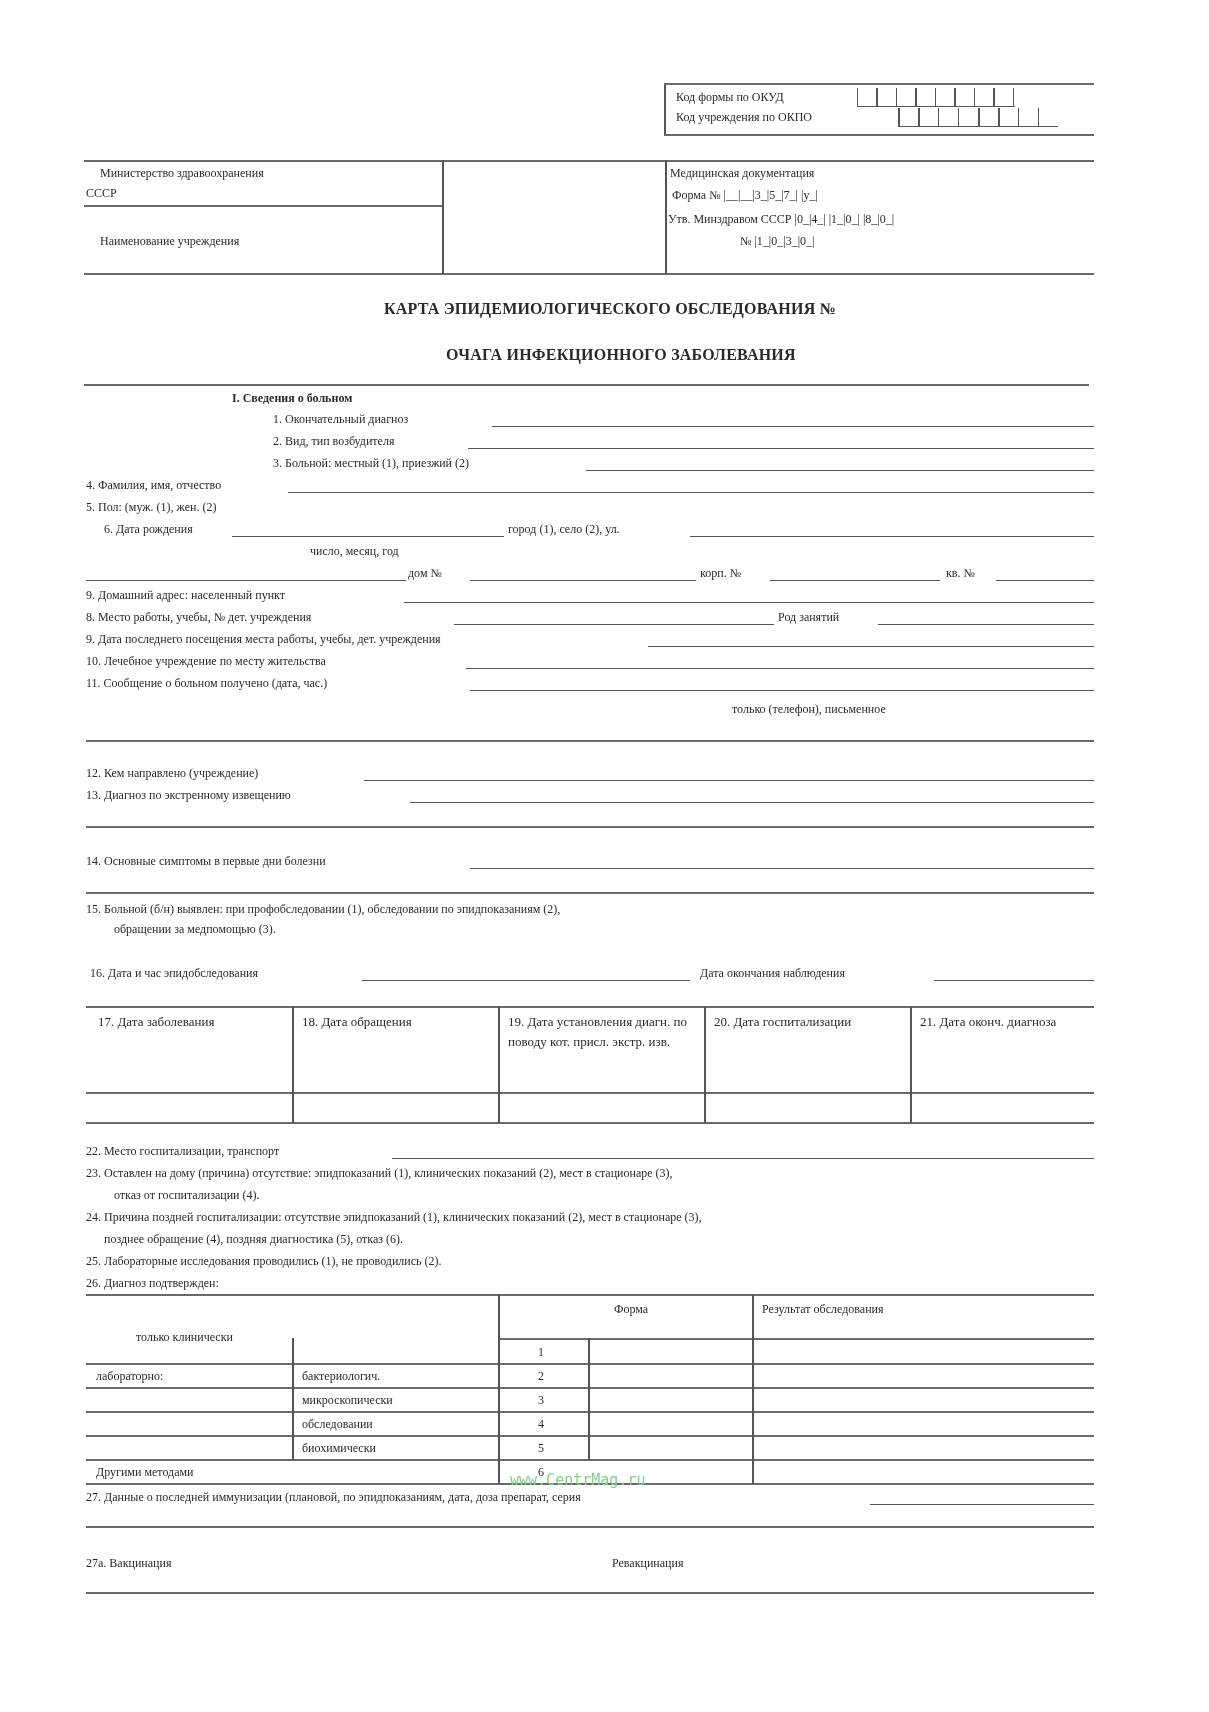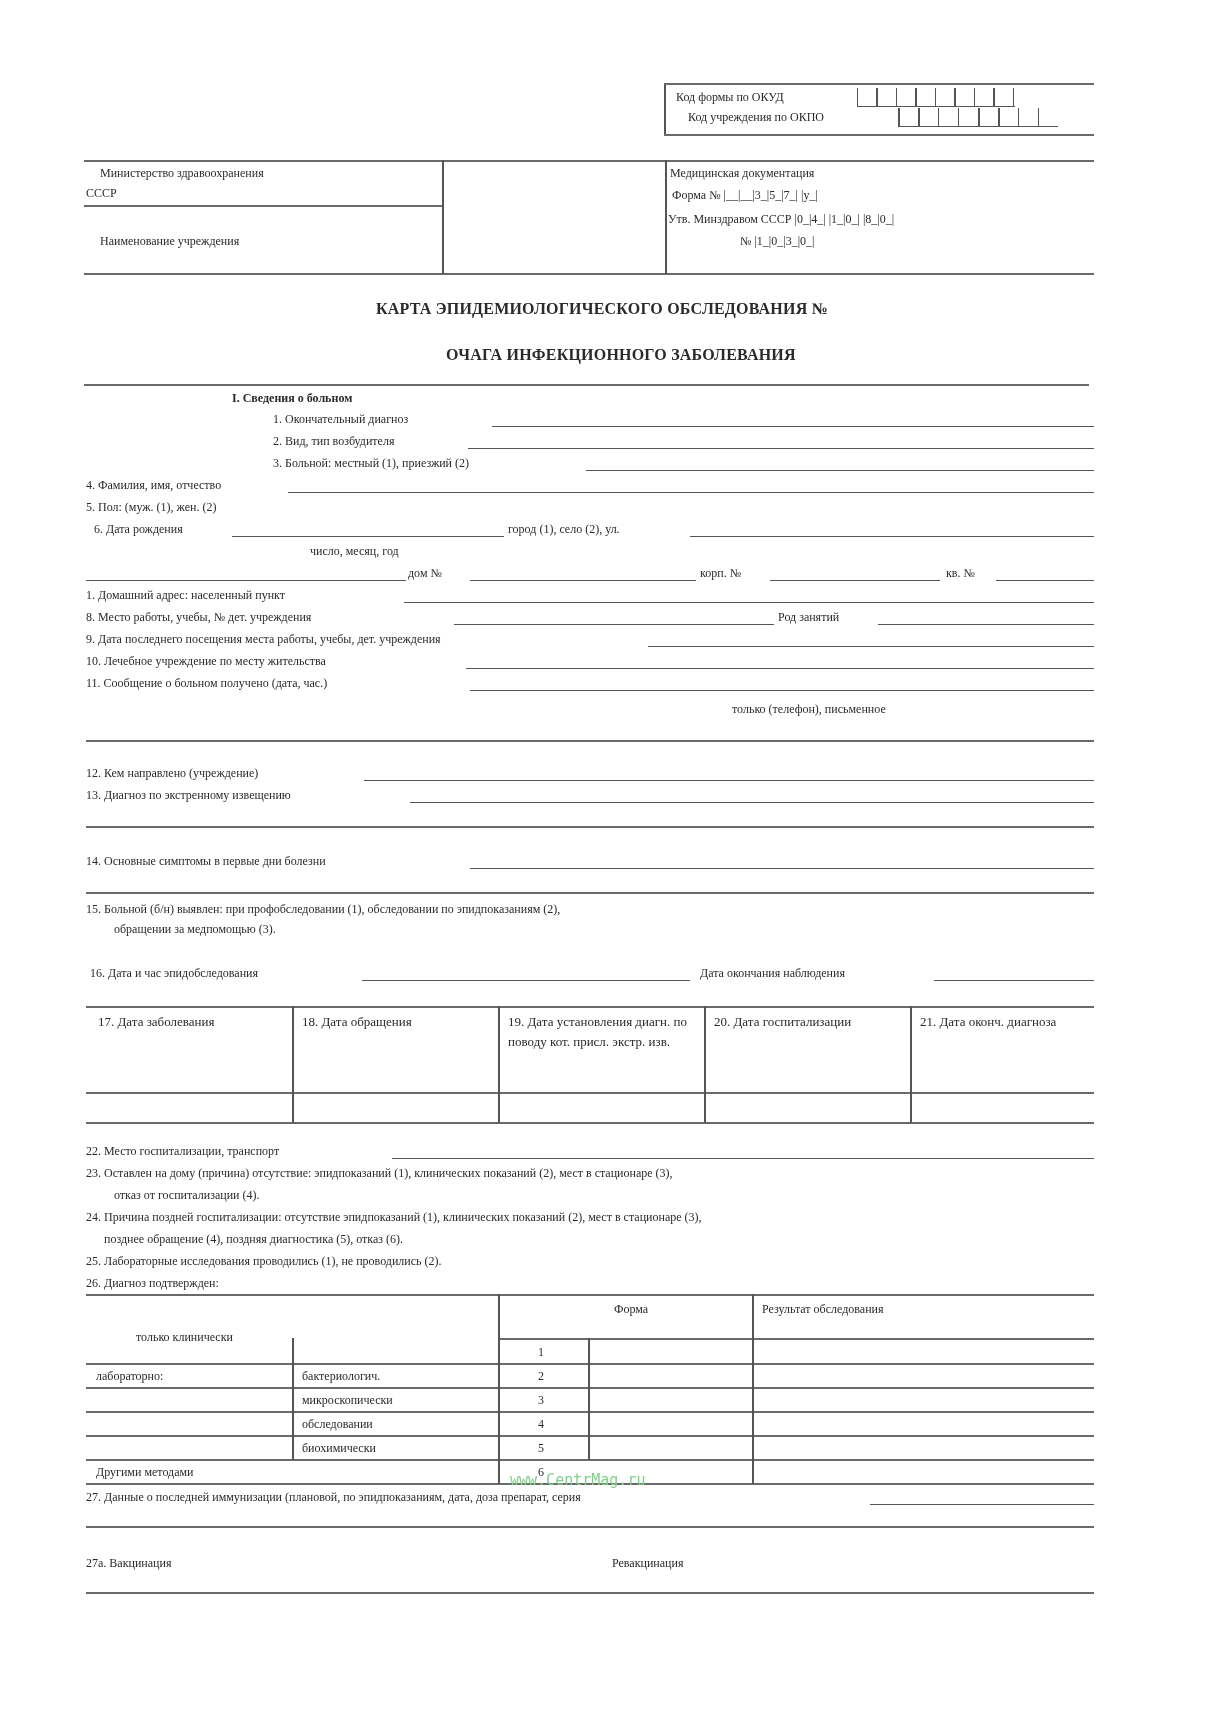--- a/index.html
+++ b/index.html
@@ -16,76 +16,76 @@
   .wm { color: #7fd18a; font-family: "DejaVu Sans Mono", monospace; font-size: 15px; }
   .cell-text { position: absolute; line-height: 20px; font-size: 13px; white-space: normal; }
 </style>
 </head>
 <body>
 
 <div class="vl" style="left:664px; top:83px; height:52px;"></div>
 <div class="hl" style="left:664px; top:83px; width:430px;"></div>
 <div class="hl" style="left:664px; top:134px; width:430px;"></div>
 <div class="t small" style="left:676px; top:88px;">Код формы по ОКУД</div>
-<div class="t small" style="left:676px; top:108px;margin-left:12px;">Код учреждения по ОКПО</div>
+<div class="t small" style="left:676px; top:108px;">Код учреждения по ОКПО</div>
 <div class="abs" style="left:857px; top:88px; width:158px; height:18px; border-bottom:1.5px solid #555;
      background: repeating-linear-gradient(90deg, #555 0 1.5px, transparent 1.5px 19.5px);"></div>
 <div class="abs" style="left:898px; top:108px; width:160px; height:18px; border-bottom:1.5px solid #555;
      background: repeating-linear-gradient(90deg, #555 0 1.5px, transparent 1.5px 20px);"></div>
 
 <div class="hl" style="left:84px; top:160px; width:1010px;"></div>
 <div class="hl" style="left:84px; top:205px; width:360px;"></div>
 <div class="hl" style="left:84px; top:273px; width:1010px;"></div>
 <div class="vl" style="left:442px; top:160px; height:114px;"></div>
 <div class="vl" style="left:665px; top:160px; height:114px;"></div>
 
 <div class="t small" style="left:100px; top:164px;">Министерство здравоохранения</div>
 <div class="t small" style="left:86px; top:184px;">СССР</div>
 <div class="t small" style="left:100px; top:232px;">Наименование учреждения</div>
 
 <div class="t small" style="left:670px; top:164px;">Медицинская документация</div>
 <div class="t small" style="left:672px; top:186px;">Форма № |__|__|3_|5_|7_|  |у_|</div>
 <div class="t small" style="left:668px; top:210px;">Утв. Минздравом СССР |0_|4_|  |1_|0_|  |8_|0_|</div>
 <div class="t small" style="left:740px; top:232px;">№ |1_|0_|3_|0_|</div>
 
-<div class="t title" style="left:376px; top:300px;text-align:center;">КАРТА ЭПИДЕМИОЛОГИЧЕСКОГО ОБСЛЕДОВАНИЯ №</div>
+<div class="t title" style="left:384px; top:300px;text-align:center;">КАРТА ЭПИДЕМИОЛОГИЧЕСКОГО ОБСЛЕДОВАНИЯ №</div>
 <div class="t title" style="left:446px; top:346px;">ОЧАГА ИНФЕКЦИОННОГО ЗАБОЛЕВАНИЯ</div>
 <div class="hl" style="left:84px; top:384px; width:1005px;"></div>
 
 <div class="t bold small" style="left:232px; top:389px;">I. Сведения о больном</div>
 
 <div class="t small" style="left:273px; top:410px;">1. Окончательный диагноз</div>
 <div class="fill" style="left:492px; top:426px; width:602px;"></div>
 
 <div class="t small" style="left:273px; top:432px;">2. Вид, тип возбудителя</div>
 <div class="fill" style="left:468px; top:448px; width:626px;"></div>
 
 <div class="t small" style="left:273px; top:454px;">3. Больной: местный (1), приезжий (2)</div>
 <div class="fill" style="left:586px; top:470px; width:508px;"></div>
 
 <div class="t small" style="left:86px; top:476px;">4. Фамилия, имя, отчество</div>
 <div class="fill" style="left:288px; top:492px; width:806px;"></div>
 
 <div class="t small" style="left:86px; top:498px;">5. Пол: (муж. (1), жен. (2)</div>
 
-<div class="t small" style="left:94px; top:520px;">6. Дата рождения</div>
+<div class="t small" style="left:104px; top:520px;">6. Дата рождения</div>
 <div class="fill" style="left:232px; top:536px; width:272px;"></div>
 <div class="t small" style="left:508px; top:520px;">город (1), село (2), ул.</div>
 <div class="fill" style="left:690px; top:536px; width:404px;"></div>
 <div class="t small" style="left:310px; top:542px;">число, месяц, год</div>
 
 <div class="fill" style="left:86px; top:580px; width:320px;"></div>
 <div class="t small" style="left:408px; top:564px;">дом №</div>
 <div class="fill" style="left:470px; top:580px; width:226px;"></div>
 <div class="t small" style="left:700px; top:564px;">корп. №</div>
 <div class="fill" style="left:770px; top:580px; width:170px;"></div>
 <div class="t small" style="left:946px; top:564px;">кв. №</div>
 <div class="fill" style="left:996px; top:580px; width:98px;"></div>
 
-<div class="t small" style="left:86px; top:586px;">1. Домашний адрес: населенный пункт</div>
+<div class="t small" style="left:86px; top:586px;">9. Домашний адрес: населенный пункт</div>
 <div class="fill" style="left:404px; top:602px; width:690px;"></div>
 
 <div class="t small" style="left:86px; top:608px;">8. Место работы, учебы, № дет. учреждения</div>
 <div class="fill" style="left:454px; top:624px; width:320px;"></div>
 <div class="t small" style="left:778px; top:608px;">Род занятий</div>
 <div class="fill" style="left:878px; top:624px; width:216px;"></div>
 
 <div class="t small" style="left:86px; top:630px;">9. Дата последнего посещения места работы, учебы, дет. учреждения</div>
 <div class="fill" style="left:648px; top:646px; width:446px;"></div>
 

